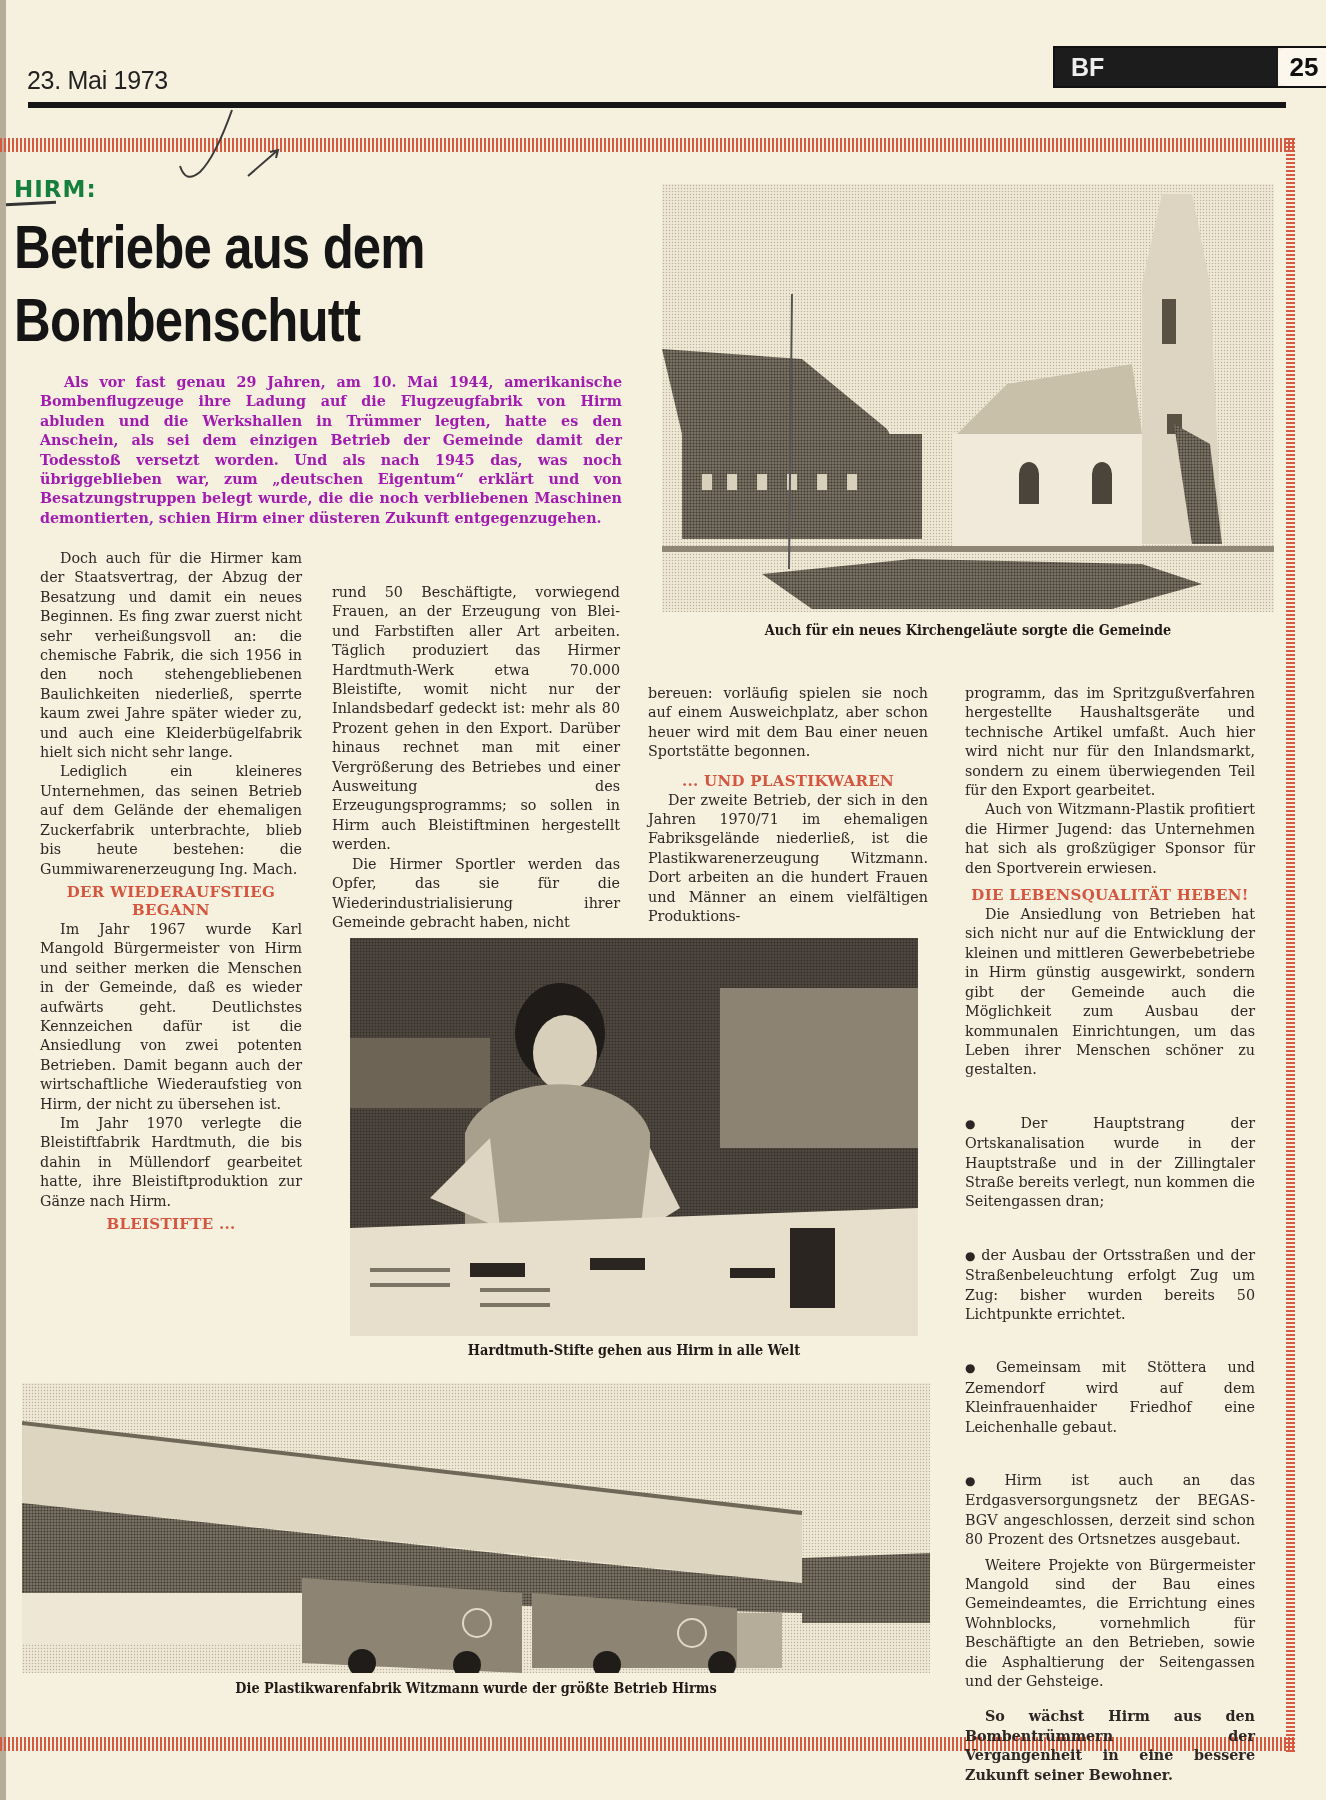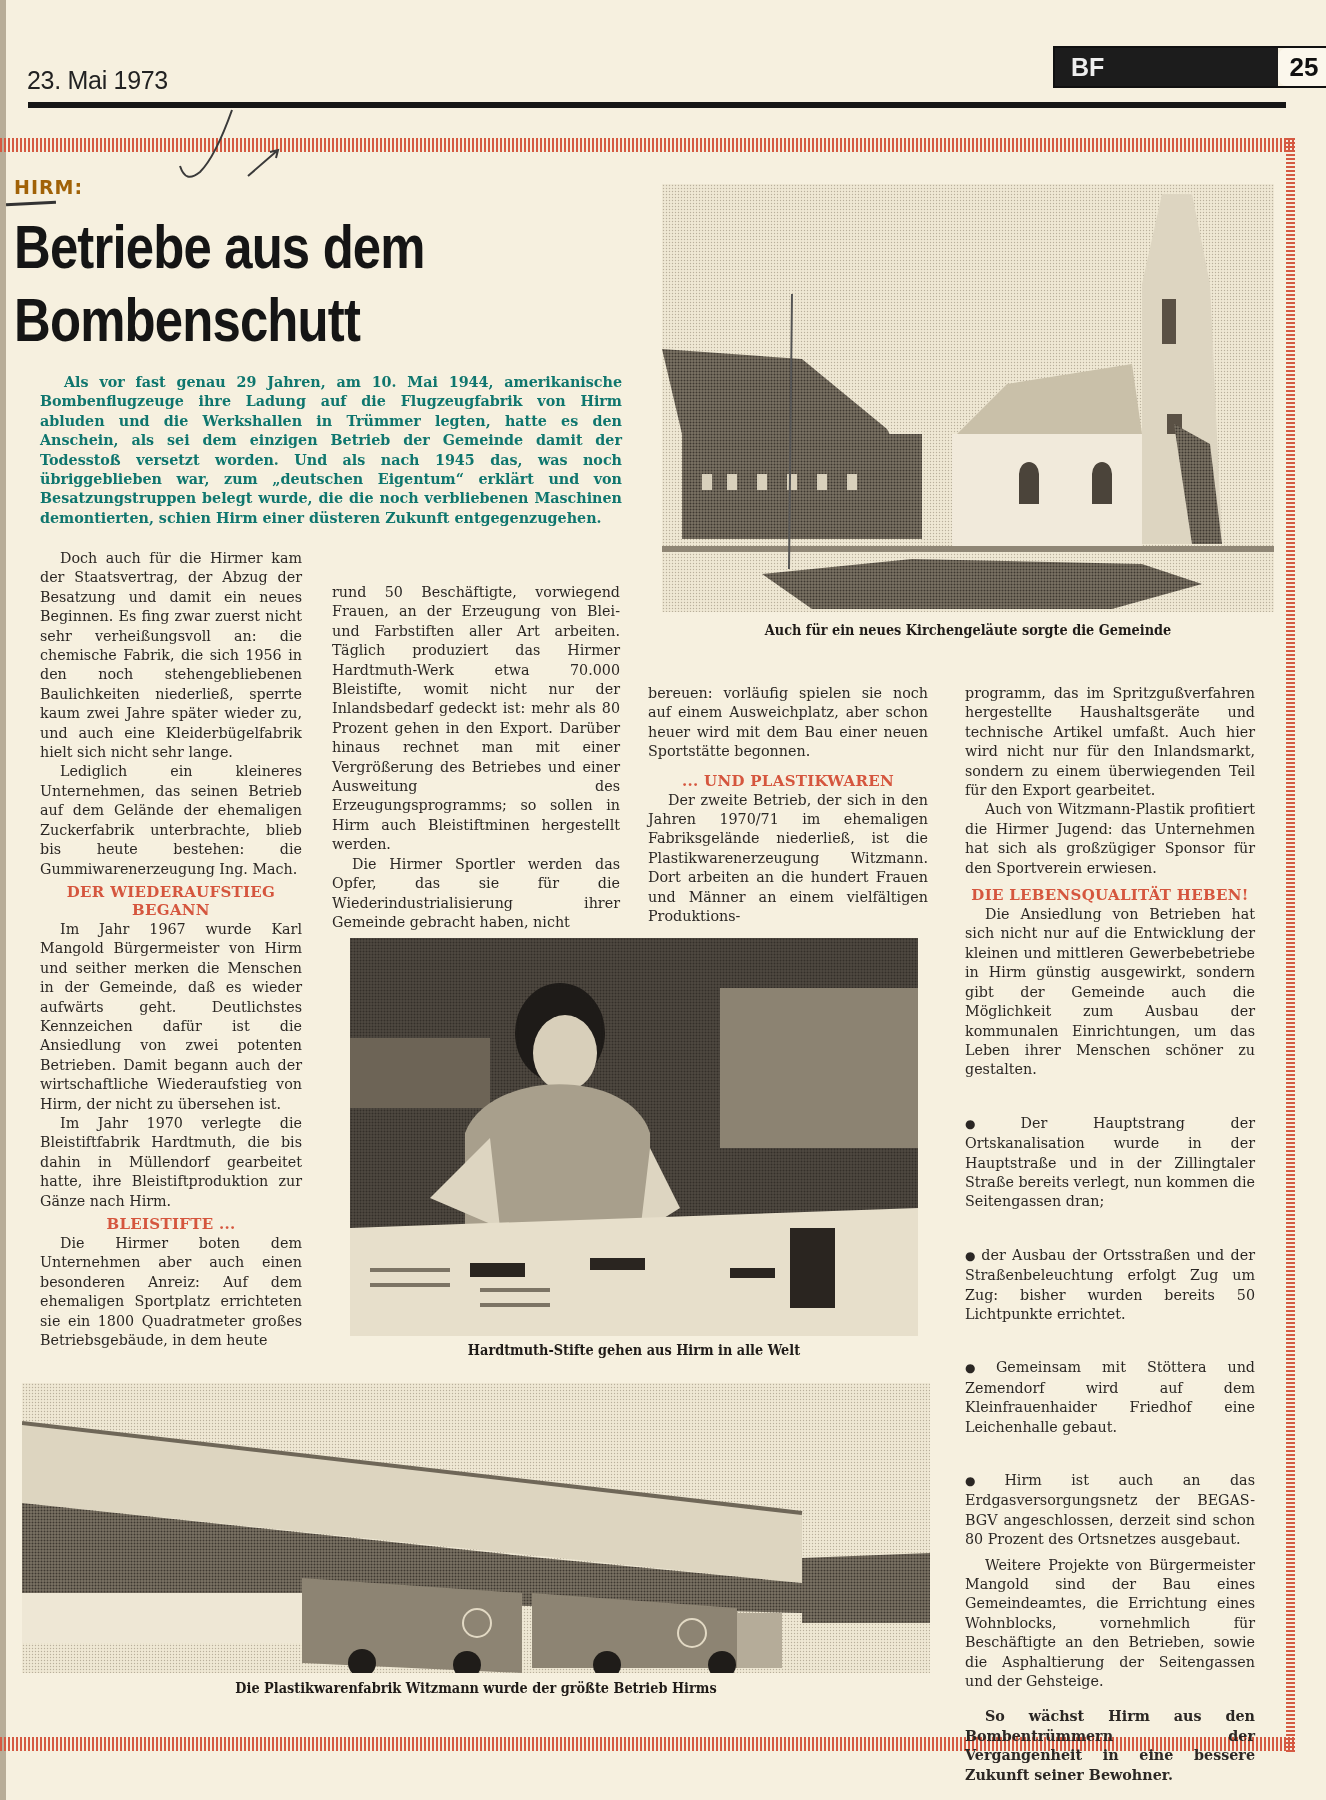--- a/index.html
+++ b/index.html
@@ -10,27 +10,27 @@
     color: #2a2622;
   }
   .page-edge { position: absolute; left: 0; top: 0; width: 6px; height: 1800px; background: #b8ad98; }
   .date { position: absolute; left: 27px; top: 66px; font-family: "Liberation Sans", sans-serif; font-size: 25px; color: #222; letter-spacing: -0.3px; }
   .badge { position: absolute; left: 1053px; top: 46px; width: 279px; height: 42px; display: flex; border: 2px solid #111; box-sizing: border-box; }
   .badge-brand { flex: 1; background: #1c1c1c; color: #eee; font-family: "Liberation Sans", sans-serif; font-weight: bold; font-size: 25px; display: flex; align-items: center; padding-left: 16px; }
   .badge-num { width: 52px; background: #fbf7ec; color: #111; font-family: "Liberation Sans", sans-serif; font-weight: bold; font-size: 26px; display: flex; align-items: center; justify-content: center; border-radius: 9px; }
   .rule-black { position: absolute; left: 28px; top: 102px; width: 1258px; height: 6px; background: #161616; }
   .red-h { position: absolute; height: 14px; background: repeating-linear-gradient(90deg, #d55a42 0 2px, transparent 2px 4px); }
   .red-v { position: absolute; width: 9px; background: repeating-linear-gradient(0deg, #d55a42 0 2px, transparent 2px 4px); }
-  .kicker { position: absolute; left: 14px; top: 176px; font-family: "DejaVu Sans", sans-serif; font-weight: bold; font-size: 19px; letter-spacing: 1px; color: #a16207; }
+  .kicker { position: absolute; left: 14px; top: 176px; font-family: "DejaVu Sans", sans-serif; font-weight: bold; font-size: 23px; letter-spacing: 1px; color: #15803d; }
   .kicker-mark { position: absolute; left: 6px; top: 202px; width: 50px; height: 3px; background: #333; transform: rotate(-3deg); }
   .pen-mark { position: absolute; left: 170px; top: 108px; width: 130px; height: 80px; }
   .headline { position: absolute; left: 14px; top: 210px; width: 640px; margin: 0;
     font-family: "Liberation Sans", sans-serif; font-weight: bold; font-size: 62px; line-height: 73px;
     color: #151515; transform: scaleX(0.82); transform-origin: left top; letter-spacing: -1px; white-space: nowrap; }
-  .lead { position: absolute; left: 40px; top: 373px; width: 582px; margin: 0; font-weight: bold; font-size: 14.3px; line-height: 19.4px; text-align: justify; text-indent: 24px; color: #0f766e; }
+  .lead { position: absolute; left: 40px; top: 373px; width: 582px; margin: 0; font-weight: bold; font-size: 14.3px; line-height: 19.4px; text-align: justify; text-indent: 24px; color: #a21caf; }
   .col { position: absolute; font-size: 14.3px; line-height: 19.4px; text-align: justify; color: #2b2724; }
   .col p { margin: 0; text-indent: 20px; }
   .col p.noindent { text-indent: 0; margin-top: 34px; }
   .subhead { color: #d5563e; font-weight: bold; text-align: center; font-size: 15px; line-height: 18px; margin: 4px 0 1px; letter-spacing: 0.3px; }
   .bullet::before { content: "\25CF"; font-size: 12px; margin-right: 4px; }
   .closing { font-weight: bold; }
   .photo { position: absolute; overflow: hidden; }
   .caption { position: absolute; font-weight: bold; font-size: 14px; text-align: center; color: #1f1b18; white-space: nowrap; transform: scaleX(0.92); transform-origin: center top; }
 </style>
 </head>
@@ -63,21 +63,20 @@
 
 <p class="lead">Als vor fast genau 29 Jahren, am 10. Mai 1944, amerikanische Bombenflugzeuge ihre Ladung auf die Flugzeugfabrik von Hirm abluden und die Werkshallen in Trümmer legten, hatte es den Anschein, als sei dem einzigen Betrieb der Gemeinde damit der Todesstoß versetzt worden. Und als nach 1945 das, was noch übriggeblieben war, zum „deutschen Eigentum“ erklärt und von Besatzungstruppen belegt wurde, die die noch verbliebenen Maschinen demontierten, schien Hirm einer düsteren Zukunft entgegenzugehen.</p>
 
 <div class="col" style="left:40px; top:549px; width:262px;">
   <p>Doch auch für die Hirmer kam der Staatsvertrag, der Abzug der Besatzung und damit ein neues Beginnen. Es fing zwar zuerst nicht sehr verheißungsvoll an: die chemische Fabrik, die sich 1956 in den noch stehengebliebenen Baulichkeiten niederließ, sperrte kaum zwei Jahre später wieder zu, und auch eine Kleiderbügelfabrik hielt sich nicht sehr lange.</p>
   <p>Lediglich ein kleineres Unternehmen, das seinen Betrieb auf dem Gelände der ehemaligen Zuckerfabrik unterbrachte, blieb bis heute bestehen: die Gummiwarenerzeugung Ing. Mach.</p>
   <div class="subhead">DER WIEDERAUFSTIEG BEGANN</div>
   <p>Im Jahr 1967 wurde Karl Mangold Bürgermeister von Hirm und seither merken die Menschen in der Gemeinde, daß es wieder aufwärts geht. Deutlichstes Kennzeichen dafür ist die Ansiedlung von zwei potenten Betrieben. Damit begann auch der wirtschaftliche Wiederaufstieg von Hirm, der nicht zu übersehen ist.</p>
   <p>Im Jahr 1970 verlegte die Bleistiftfabrik Hardtmuth, die bis dahin in Müllendorf gearbeitet hatte, ihre Bleistiftproduktion zur Gänze nach Hirm.</p>
   <div class="subhead">BLEISTIFTE ...</div>
-  <p>Die Hirmer boten dem Unternehmen aber auch einen besonderen Anreiz: Auf dem ehemaligen Sportplatz errichteten sie ein 1800 Quadratmeter großes Betriebsgebäude, in dem heute</p>
 </div>
 
 <div class="col" style="left:332px; top:549px; width:288px;">
   <p class="noindent">rund 50 Beschäftigte, vorwiegend Frauen, an der Erzeugung von Blei- und Farbstiften aller Art arbeiten. Täglich produziert das Hirmer Hardtmuth-Werk etwa 70.000 Bleistifte, womit nicht nur der Inlandsbedarf gedeckt ist: mehr als 80 Prozent gehen in den Export. Darüber hinaus rechnet man mit einer Vergrößerung des Betriebes und einer Ausweitung des Erzeugungsprogramms; so sollen in Hirm auch Bleistiftminen hergestellt werden.</p>
   <p>Die Hirmer Sportler werden das Opfer, das sie für die Wiederindustrialisierung ihrer Gemeinde gebracht haben, nicht</p>
 </div>
 
 <div class="photo" style="left:662px; top:184px; width:612px; height:428px;">
   <svg width="612" height="428" viewBox="0 0 612 428">
     <defs>

